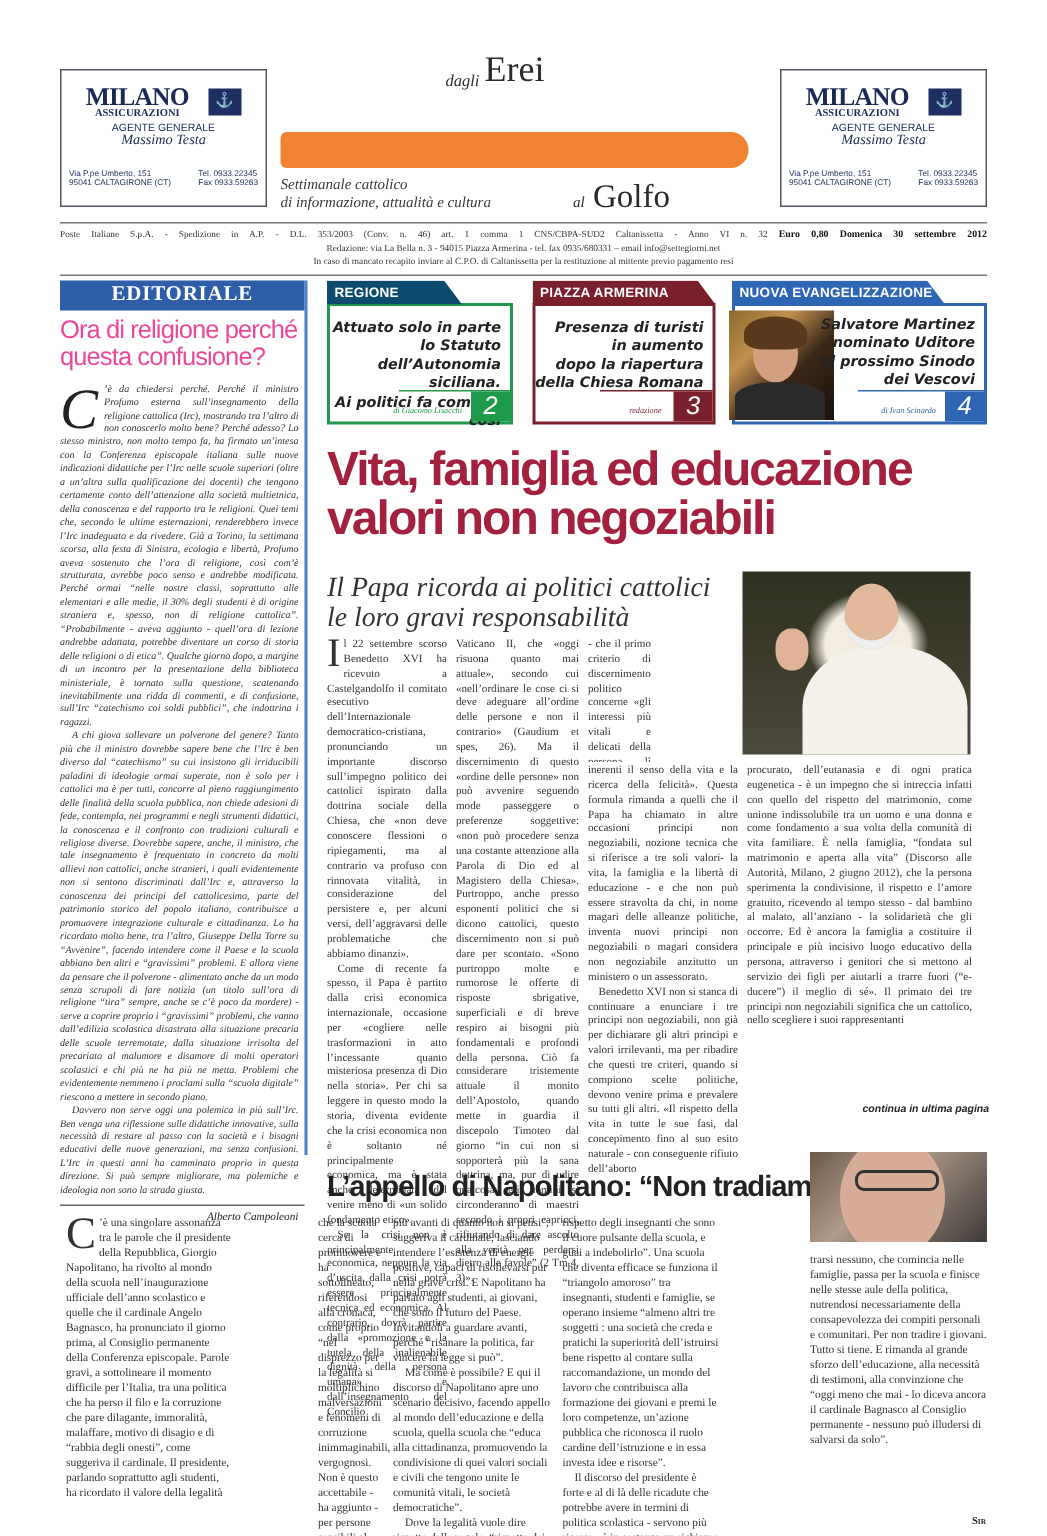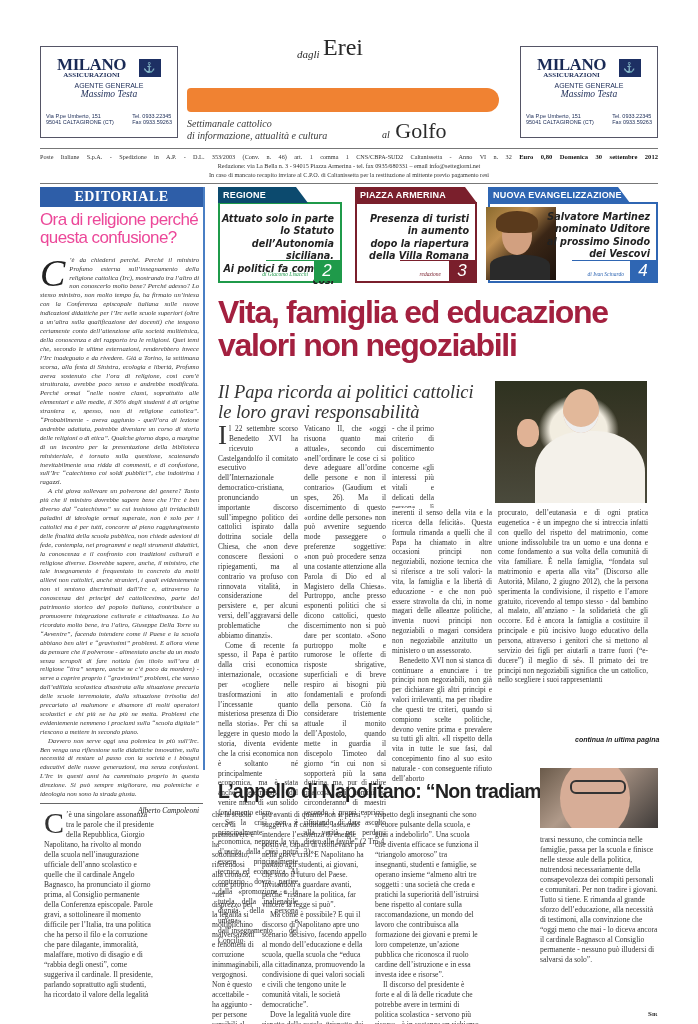--- a/index.html
+++ b/index.html
@@ -159,21 +159,21 @@
   <div class="num" style="background:#1f9a4a;">2</div>
 </div>
 
 <div class="abs teaser" style="left:355px;width:122px;">
   <div class="box" style="border-color:#7a1f2c;"></div>
   <div class="tab" style="background:#7a1f2c;width:122px;">PIAZZA ARMERINA</div>
   <div class="txt">
     <div>Presenza di turisti</div>
       <div>in aumento</div>
       <div>dopo la riapertura</div>
-      <div>della Villa Romana</div>
+      <div>della Chiesa Romana</div>
   </div>
   <div class="rule" style="left:45px;background:#7a1f2c;"></div>
   <div class="by" style="right:36px;color:#7a1f2c;">redazione</div>
   <div class="num" style="background:#7a1f2c;">3</div>
 </div>
 
 <div class="abs teaser" style="left:488px;width:170px;">
   <div class="box" style="border-color:#2f66b3;"></div>
   <div class="tab" style="background:#2f66b3;width:142px;">NUOVA EVANGELIZZAZIONE</div>
   <div style="position:absolute;left:-2px;top:20px;width:70px;height:73px;background:linear-gradient(135deg,#8a6a2e 0%,#c09050 30%,#3a2616 60%,#1c120c 100%);">

